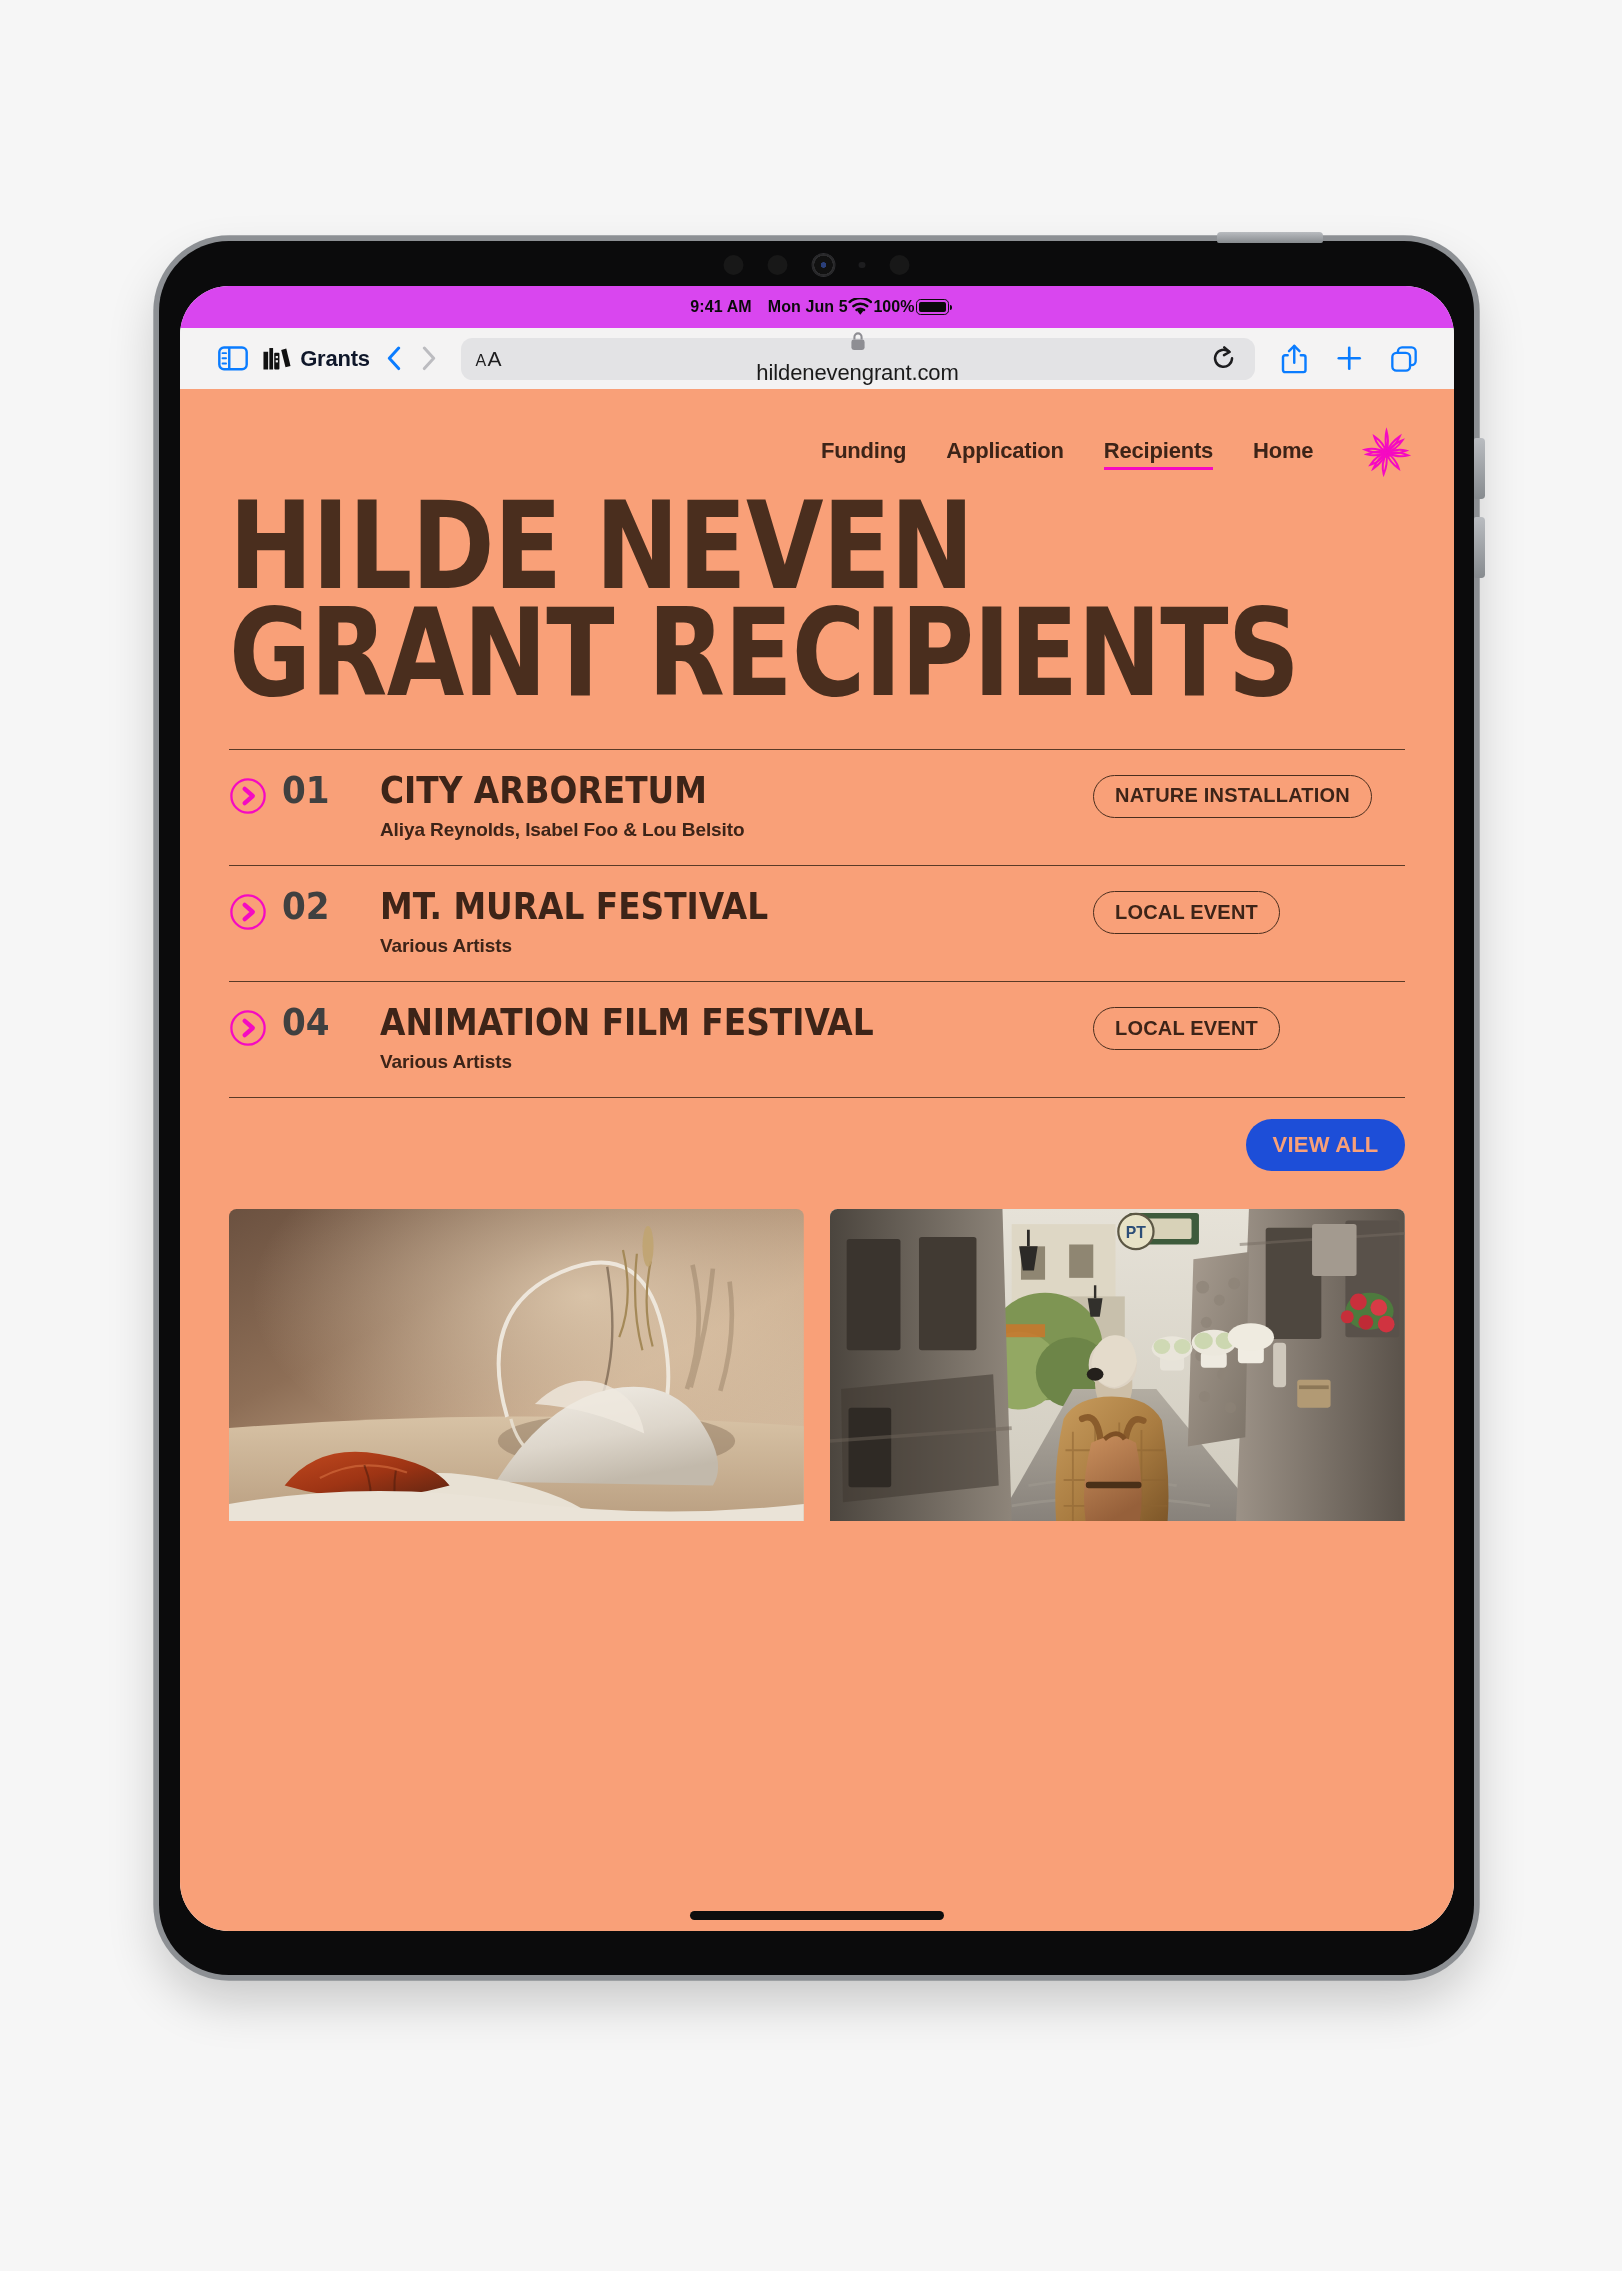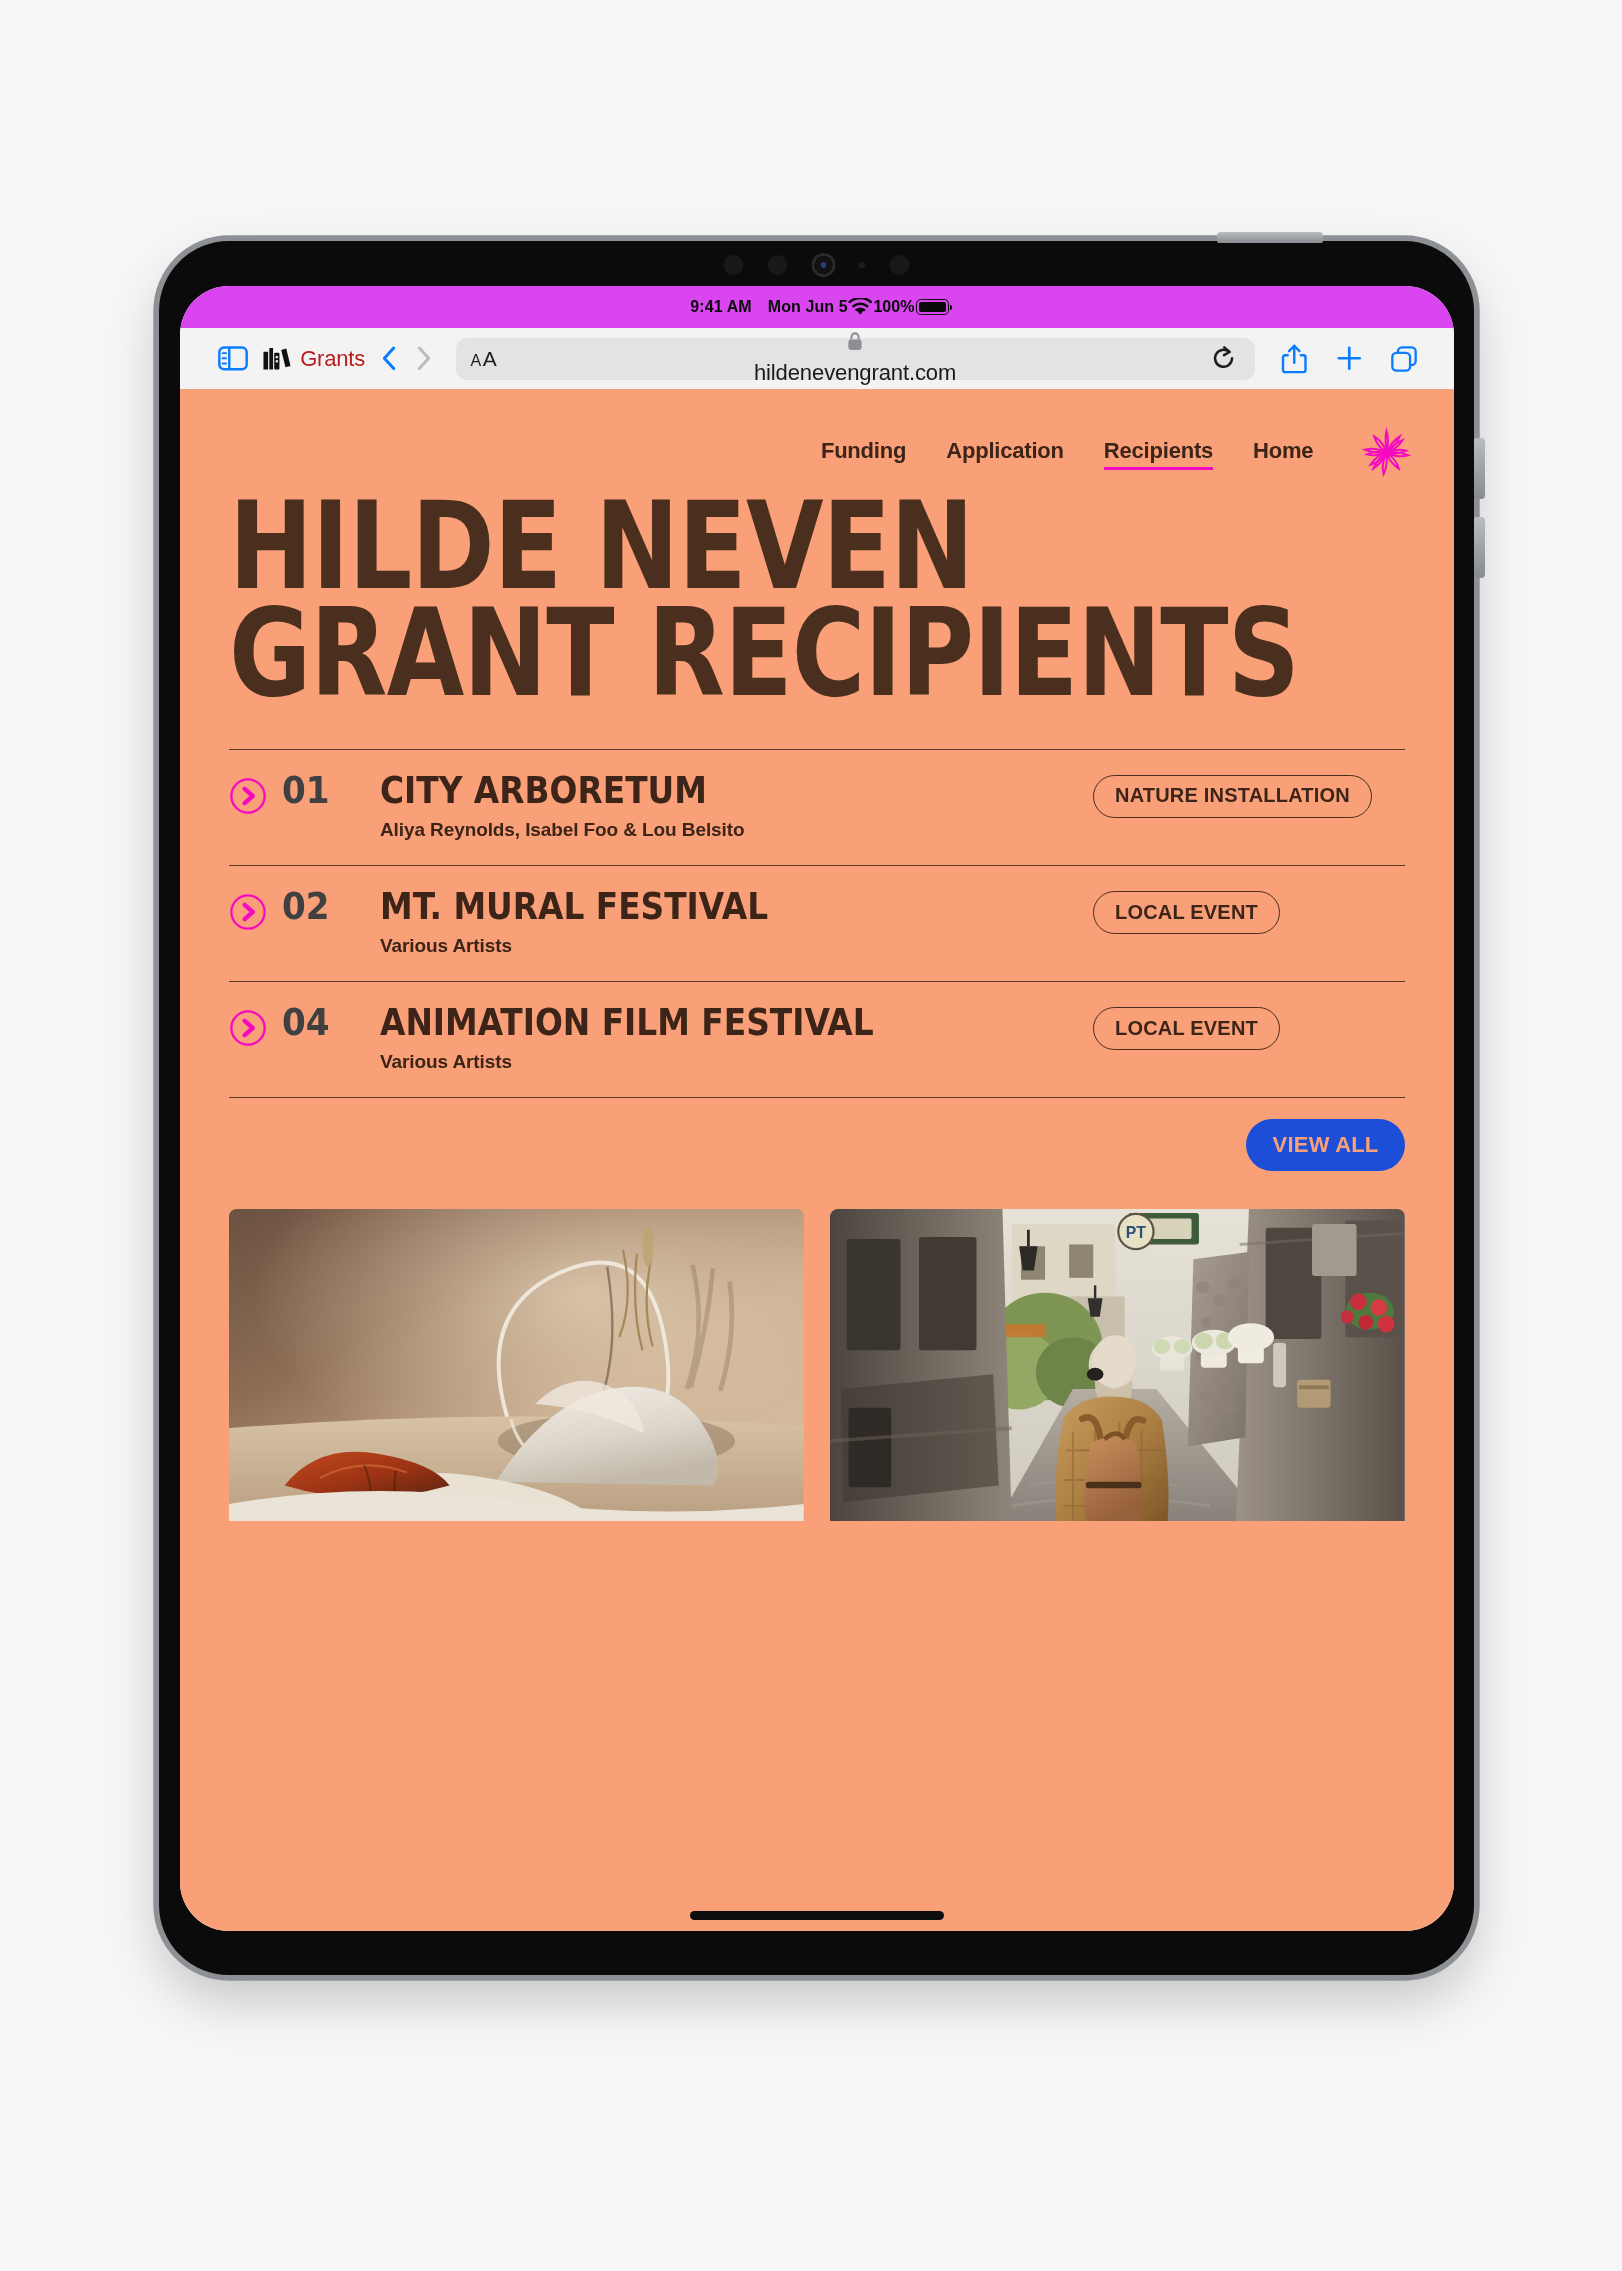--- a/index.html
+++ b/index.html
@@ -121,21 +121,21 @@
   }
   .tb-btn {
     display: flex; align-items: center; justify-content: center;
     cursor: pointer; flex: none;
   }
   #sidebar-btn { width: 49px; height: 42px; }
   #bookmark-group {
     display: flex; align-items: center; gap: 9.5px;
     margin-left: 5.7px; margin-right: 17px;
   }
-  #bookmark-label { font-size: 22px; font-weight: normal; color: #b91c1c; letter-spacing: -0.2px; }
+  #bookmark-label { font-size: 22px; font-weight: bold; color: #0f172a; letter-spacing: -0.2px; }
   #nav-arrows { display: flex; align-items: center; gap: 21px; margin-right: 24.6px; }
   .chev { width: 14px; height: 24.6px; }
 
   #url-bar {
     flex: 1 1 auto;
     height: 42px;
     background: #e3e3e5;
     border-radius: 11.4px;
     display: flex;
     align-items: center;

